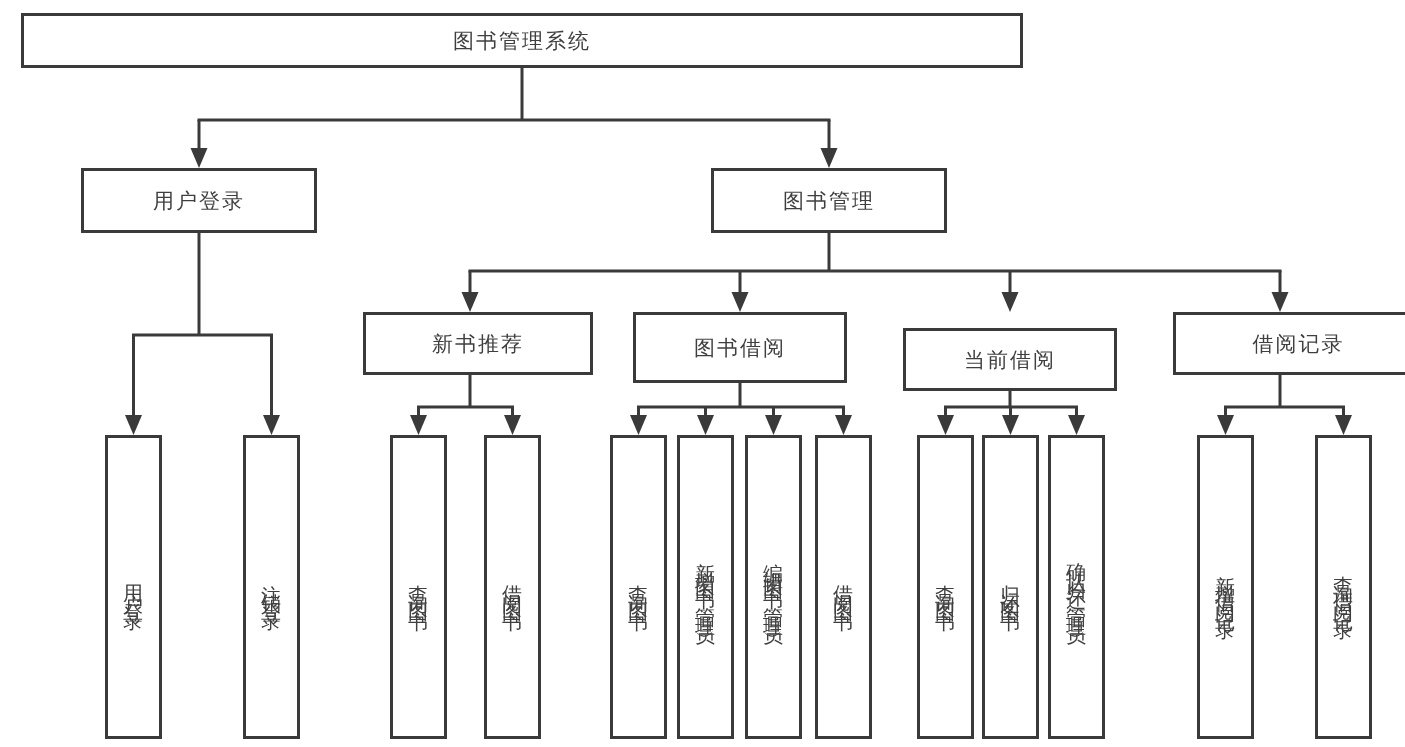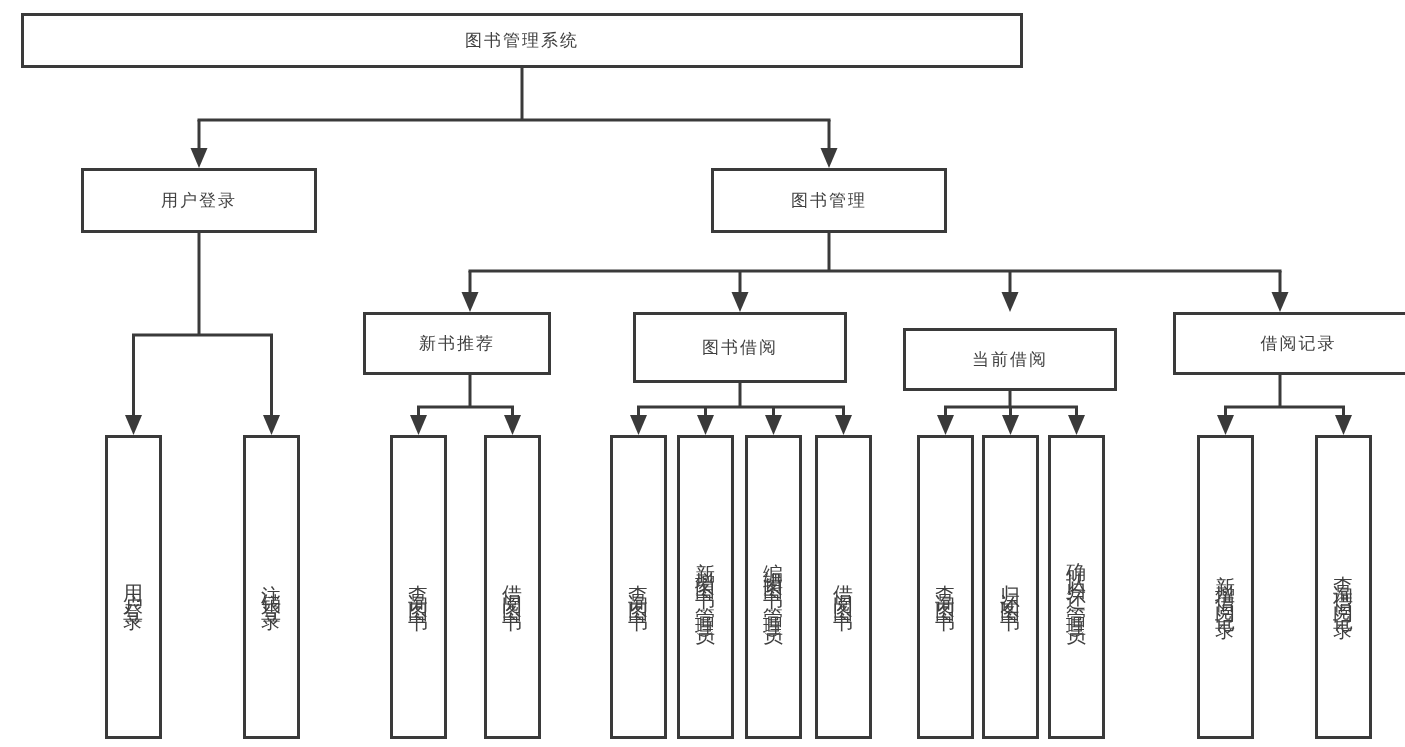--- a/index.html
+++ b/index.html
@@ -19,21 +19,21 @@
   .wires line{stroke:var(--line);stroke-width:3;}
   .wires polygon{fill:var(--line);}
   .box{
     position:absolute;
     box-sizing:border-box;
     border:3px solid var(--line);
     background:#ffffff;
     display:flex;align-items:center;justify-content:center;
     color:var(--text);
   }
-  .hbox{font-size:17px;letter-spacing:2px;white-space:nowrap;}
+  .hbox{font-size:21px;letter-spacing:2px;white-space:nowrap;}
   .vbox{
     writing-mode:vertical-rl;
     text-orientation:mixed;
     font-size:20px;
     letter-spacing:9px;
     line-height:1;
   }
   .watermark{
     position:absolute;
     left:1188px;top:717px;
@@ -121,21 +121,21 @@
       <line x1="1343.5" y1="407" x2="1343.5" y2="418"></line>
       <polygon points="1335,415 1352,415 1343.5,435"></polygon>
     </g>
   </svg>
 
   <div class="box hbox" style="left:21px;top:13px;width:1002px;height:55px">图书管理系统</div>
 
   <div class="box hbox" style="left:81px;top:168px;width:236px;height:65px">用户登录</div>
   <div class="box hbox" style="left:711px;top:168px;width:236px;height:65px">图书管理</div>
 
-  <div class="box hbox" style="left:363px;top:312px;width:188px;height:63px">新书推荐</div>
+  <div class="box hbox" style="left:363px;top:312px;width:230px;height:63px">新书推荐</div>
   <div class="box hbox" style="left:633px;top:312px;width:214px;height:71px">图书借阅</div>
   <div class="box hbox" style="left:903px;top:328px;width:214px;height:63px">当前借阅</div>
   <div class="box hbox" style="left:1173px;top:312px;width:251px;height:63px">借阅记录</div>
 
   <div class="box vbox" style="left:105px;top:435px;width:57px;height:304px">用户登录</div>
   <div class="box vbox" style="left:243px;top:435px;width:57px;height:304px">注销登录</div>
 
   <div class="box vbox" style="left:390px;top:435px;width:57px;height:304px">查询图书</div>
   <div class="box vbox" style="left:484px;top:435px;width:57px;height:304px">借阅图书</div>
 

